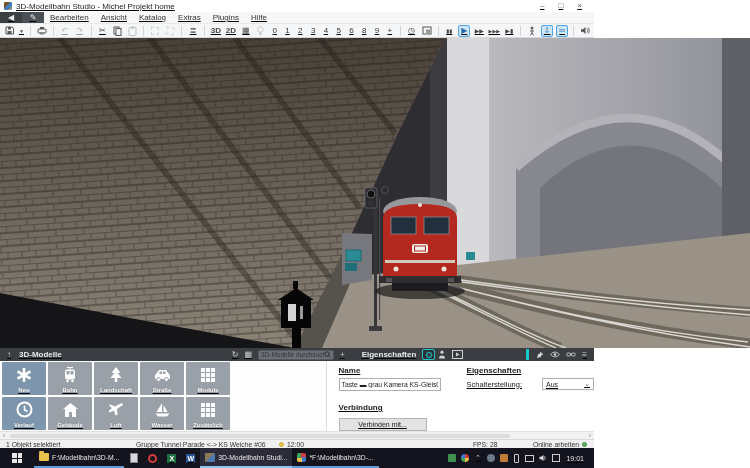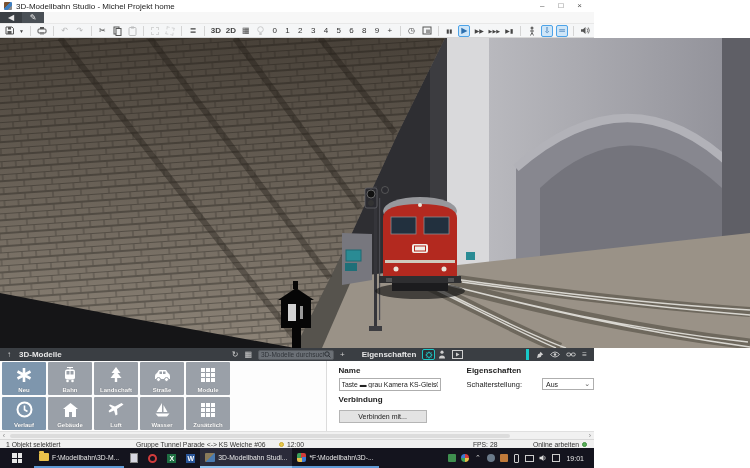--- a/index.html
+++ b/index.html
@@ -1,18 +1,18 @@
 <!DOCTYPE html>
 <html style="--accent: #4da3e8; --teal: #18c8c8; --yellow: #e8c84a; --green: #58b058;"><head>
 <meta charset="utf-8">
 <style>
   * { box-sizing: border-box; margin: 0; padding: 0; }
   html,body { width:750px; height:468px; overflow:hidden; }
   body { font-family:"Liberation Sans", sans-serif; background:#fff; }
-  .app { width:594px; height:468px; display:flex; flex-direction:column; position:relative; }
+  .app { width:594px; height:468px; display:flex; flex-direction:column; position:relative;text-decoration:underline; }
 
   
   .titlebar { height:12px; background:#ffffff; display:flex; align-items:center; padding:0 4px; flex:0 0 auto; }
   .app-icon { width:8px; height:8px; margin-right:4px; background:linear-gradient(135deg,#7a5230 0 40%,#3f7fbf 40% 70%,#8a8a8a 70%); border-radius:1px; }
   .title-text { font-size:8px; color:#222; flex:1; }
   .win-controls { display:flex; gap:14px; padding-right:8px; }
   .win-controls span { font-size:8px; color:#555; line-height:10px; }
 
   
   .menurow { height:12px; background:#f7f7f7; display:flex; align-items:stretch; flex:0 0 auto; border-bottom:1px solid #e8e8e8; }
@@ -125,20 +125,28 @@
       <span>□</span>
       <span>×</span>
     </div>
   </div>
 
   <div class="menurow">
     <div class="nav-dark">
       <span class="nav-btn">◀</span>
       <span class="nav-btn edit">✎</span>
     </div>
+    <div class="menu-items">
+      <span class="menu-item">Bearbeiten</span>
+      <span class="menu-item">Ansicht</span>
+      <span class="menu-item">Katalog</span>
+      <span class="menu-item">Extras</span>
+      <span class="menu-item">Plugins</span>
+      <span class="menu-item">Hilfe</span>
+    </div>
   </div>
 
   <div class="toolbar">
     <span class="tb">
       <svg width="9" height="9" viewBox="0 0 9 9">
           <path d="M1 1h6l1.5 1.5V8H1z" fill="none" stroke="#555"></path>
           <rect x="2.5" y="5" width="4" height="3" fill="#555"></rect>
           <rect x="3" y="1" width="3" height="2.5" fill="#555"></rect>
         </svg>
     </span>
@@ -478,21 +486,21 @@
               </g>
             </svg>
           <span class="tile-label">Zusätzlich</span>
         </div>
       </div>
     </div>
     <div class="props-zone">
       <div class="p-col">
         <span class="p-label">Name</span>
         <input class="p-input" type="text" value="Taste ▬ grau Kamera KS-Gleis02" style="">
-        <span class="p-label" style="margin-top:4px">Verbindung</span>
+        <span class="p-label" style="margin-top:12px">Verbindung</span>
         <button class="p-btn">Verbinden mit...</button>
       </div>
       <div class="p-col">
         <span class="p-label">Eigenschaften</span>
         <div class="p-row">
           <span class="p-static">Schalterstellung:</span>
           <div class="p-select">
             <span>Aus</span>
             <span class="chev">⌄</span>
           </div>

